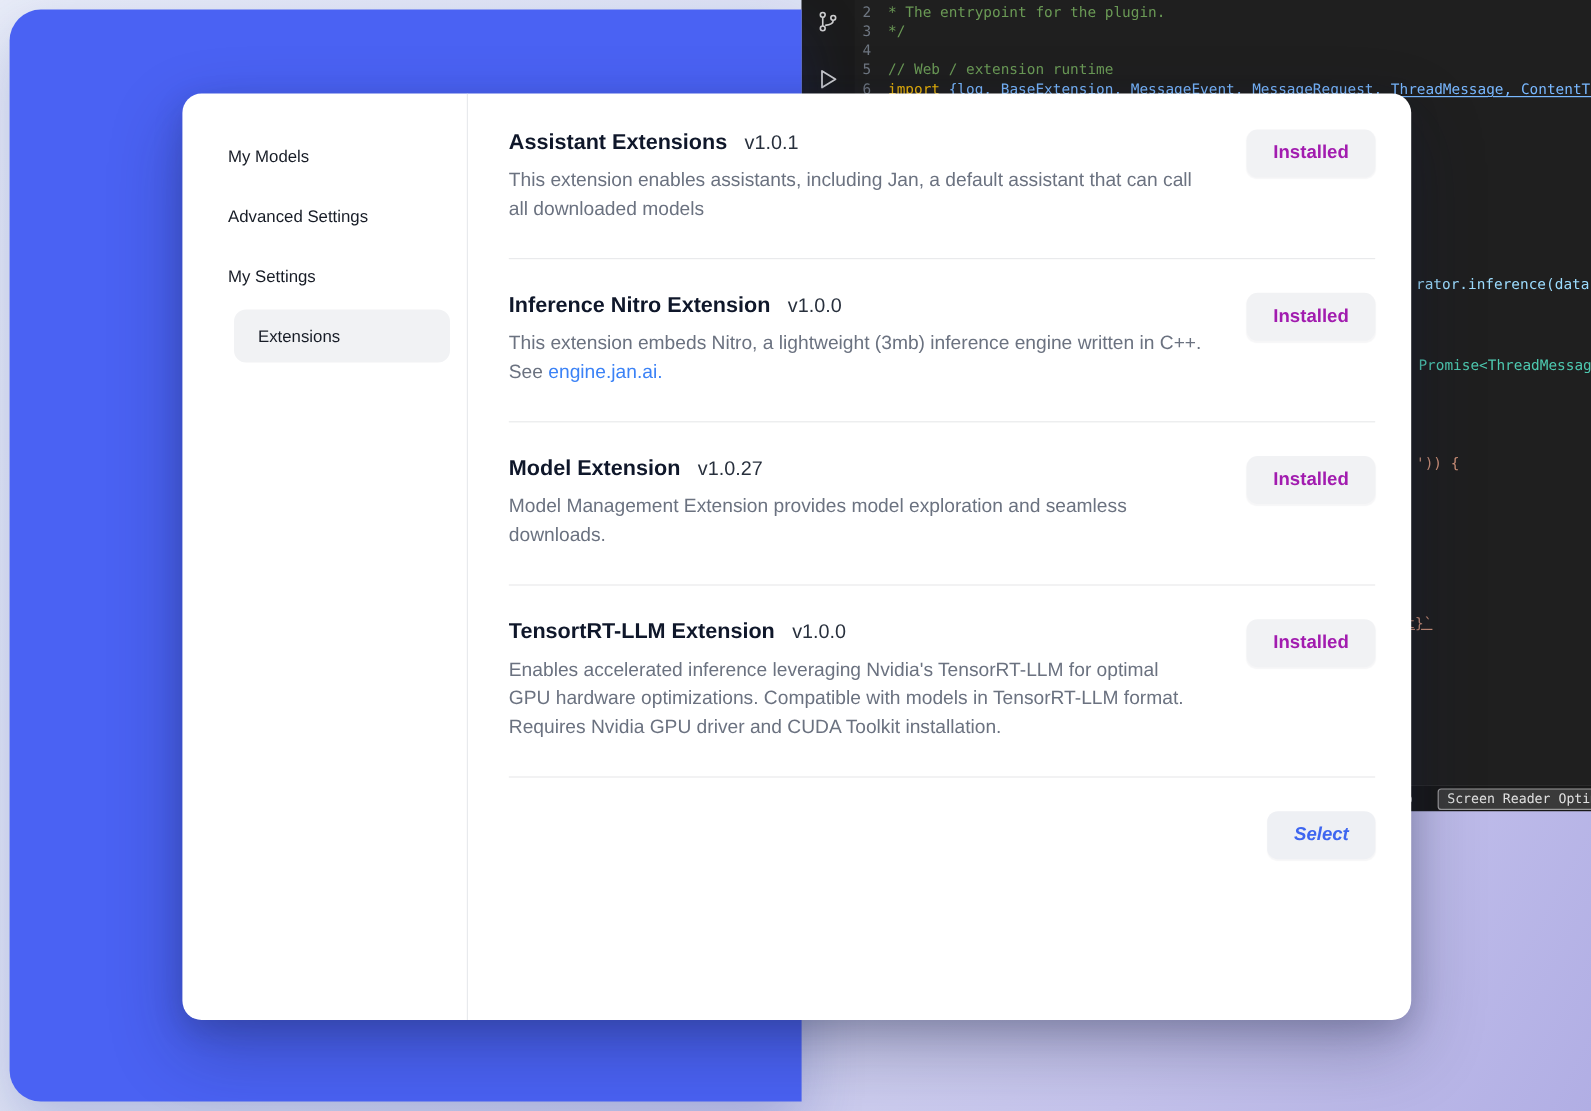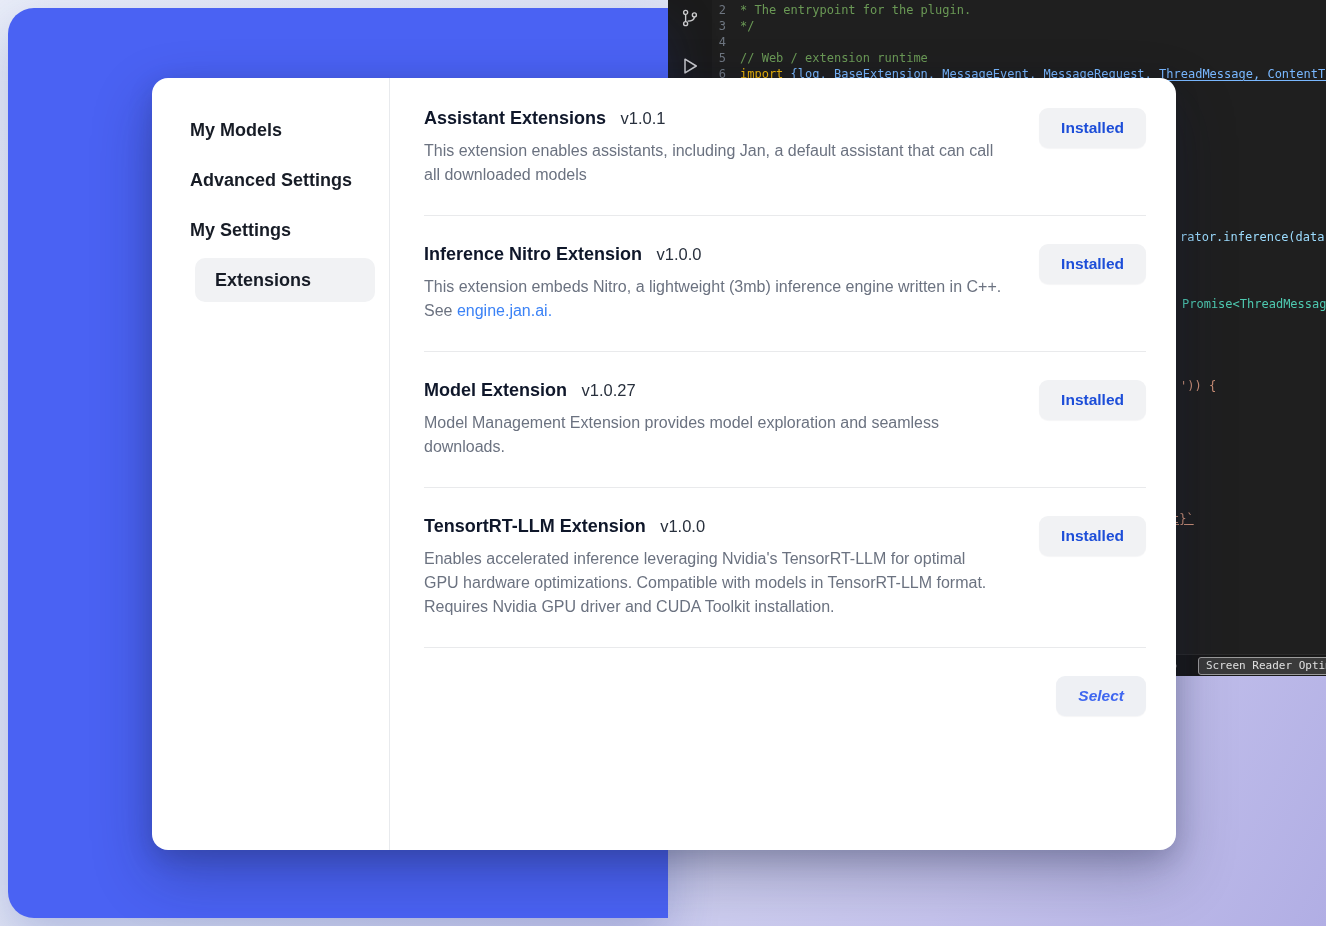--- a/index.html
+++ b/index.html
@@ -57,21 +57,21 @@
     background:#ffffff; border-radius:16px; display:flex; overflow:hidden;
     box-shadow:0 24px 60px rgba(20,28,60,.30), 0 8px 24px rgba(20,28,60,.18);
   }
   .side {
     width:238px; flex:0 0 auto; border-right:1px solid #e8eaed;
     padding:30px 14px 0 18px;
   }
   .side-item {
     height:44px; margin-bottom:6px; display:flex; align-items:center;
     padding:0 20px; border-radius:10px; cursor:pointer;
-    font-size:18px; font-weight:700; color:#15192280; color:#171c26;
+    font-size:14px; font-weight:400; color:#15192280; color:#171c26;
   }
   .side-item.active { background:#f1f2f4;margin-left:25px; }
 
   .content { flex:1; padding:0 30px 0 34px; display:flex; flex-direction:column; }
   .ext-row {
     display:flex; justify-content:space-between; align-items:flex-start;
     padding:28px 0; border-bottom:1px solid #e9eaec;
   }
   .ext-row.first { padding-top:30px; }
   .ext-row.last { border-bottom:none; }
@@ -79,21 +79,21 @@
   .ext-title { font-size:18px; font-weight:700; color:#0f172a; }
   .ext-version { font-size:16.5px; font-weight:400; color:#28303d; margin-left:10px; }
   .ext-desc { margin-top:10px; font-size:16px; line-height:24px; color:#6b7280; }
   .link { color:#3b82f6; cursor:pointer; text-decoration:none; }
 
   .btn {
     border:none; border-radius:9px; font-family:"Liberation Sans", sans-serif;
     font-size:15.5px; font-weight:700; padding:11px 22px; cursor:pointer;
     box-shadow:0 1px 1px rgba(16,24,40,.04); flex:0 0 auto;
   }
-  .btn.installed { background:#f1f2f4; color:#1d4ed8; cursor:default; }
+  .btn.installed { background:#f1f2f4; color:#a21caf; cursor:default; }
   .btn.select { background:#eef0f4; color:#3e66f0;font-style:italic; }
 </style>
 </head>
 <body>
 
 <div id="screen">
 
   <div class="editor">
     <div class="activity-bar">
       <span class="activity-icon src">

